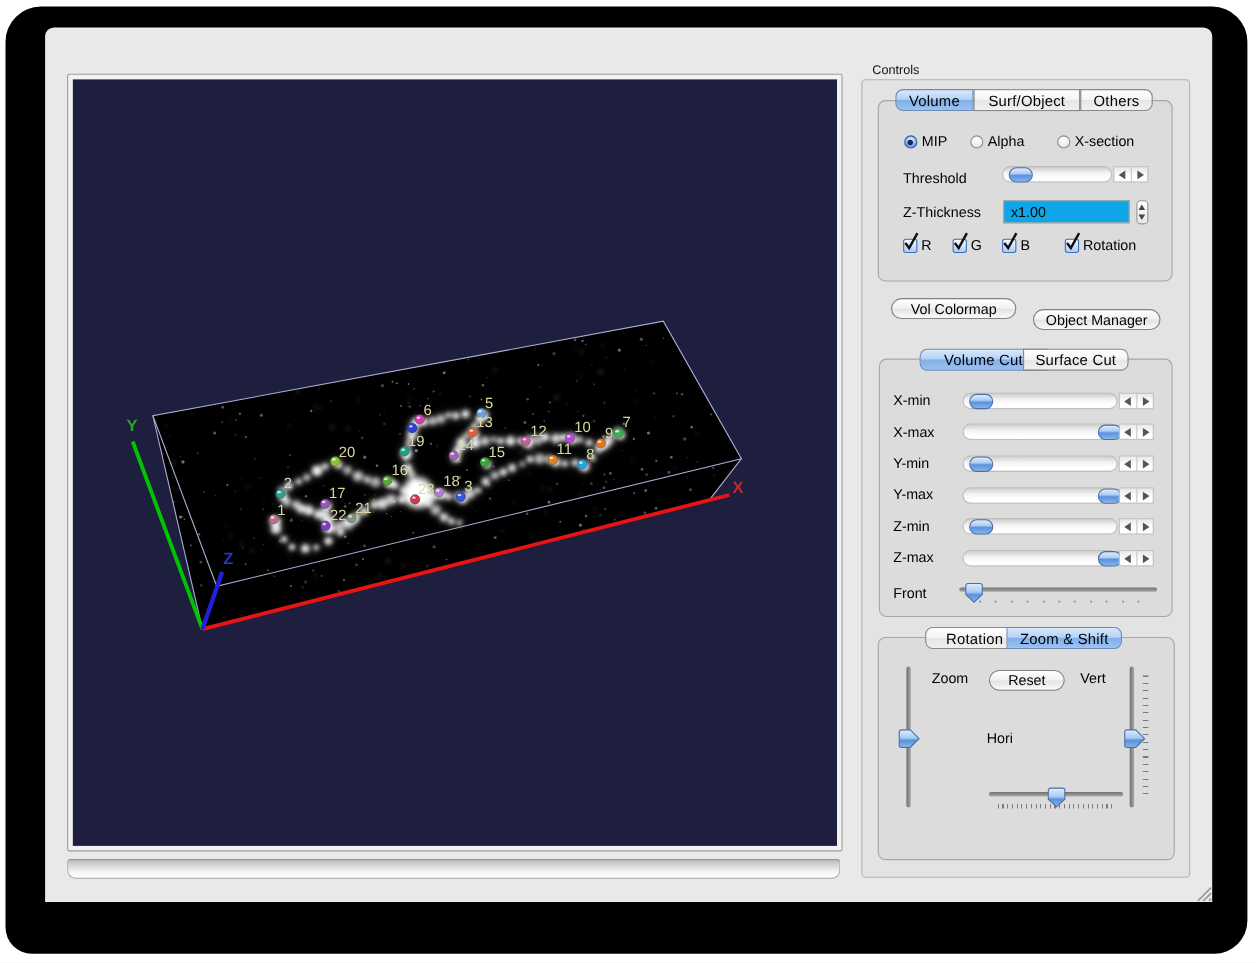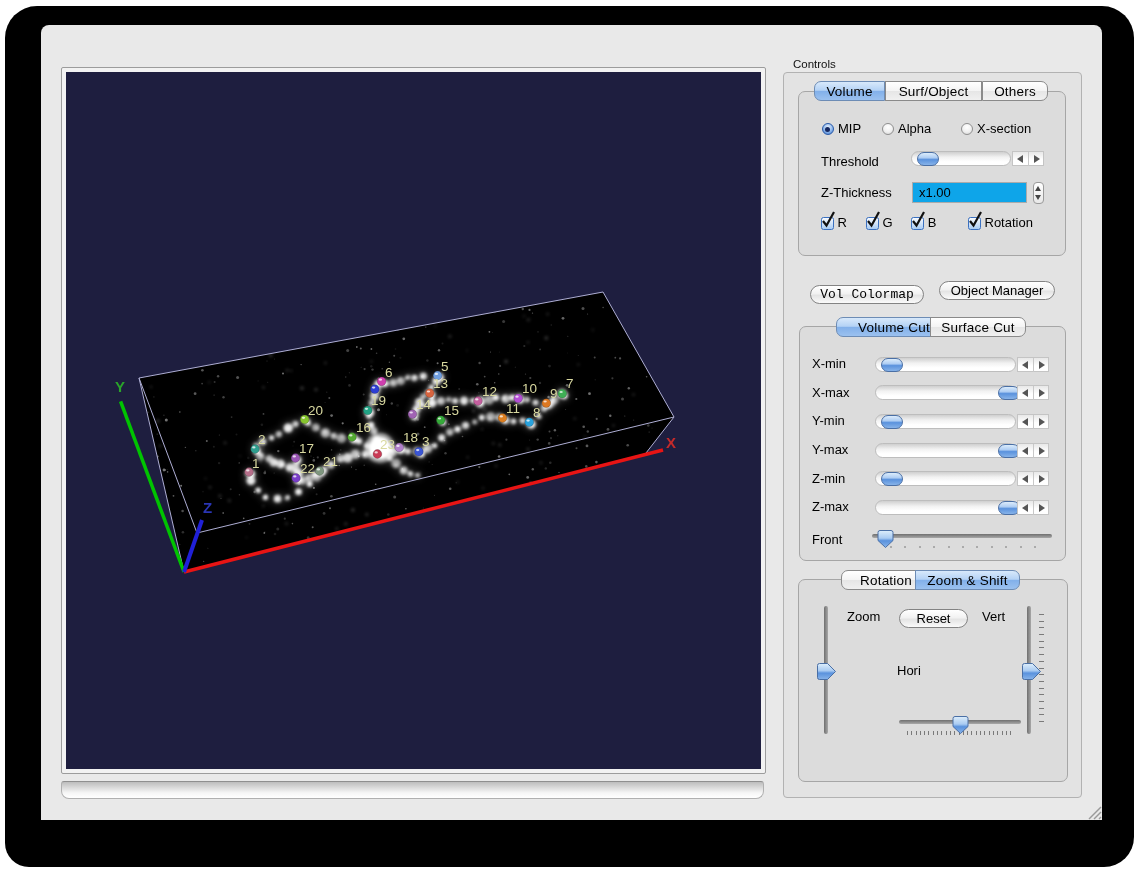--- a/index.html
+++ b/index.html
@@ -1218,21 +1218,21 @@
     <div class="lbl" style="left:943.5px;top:190px;">Rotation</div>
  <svg class="pk" style="left:778px;top:185px;" width="180" height="22" viewBox="0 0 180 22">
   <g stroke="#111" stroke-width="2.2" fill="none">
    <path d="M4,11 l3.5,4.5 L15,2"></path>
         <path d="M49,11 l3.5,4.5 L60,2"></path>
         <path d="M94,11 l3.5,4.5 L105,2"></path>
         <path d="M151,11 l3.5,4.5 L162,2"></path>
   </g>
     </svg>
 
- <div class="btn" style="left:769px;top:260px;width:114px;font-family:Liberation Mono, monospace;">Vol Colormap</div>
+ <div class="btn" style="left:769px;top:246px;width:114px;">Vol Colormap</div>
  <div class="btn" style="left:898px;top:256px;width:116px;">Object Manager</div>
 
  <div class="pane" style="left:758px;top:301px;width:267px;height:235px;"></div>
  <div class="tab tabsel tabL" style="left:795px;top:292px;width:116px;">Volume Cut</div>
  <div class="tab tabR" style="left:889px;top:292px;width:96px;">Surface Cut</div>
  <div class="lbl" style="left:771px;top:331px;">X-min</div>
     <div class="sgroove" style="left:834px;top:332px;width:141px;"></div>
     <div class="sknob" style="left:839.5px;top:332.5px;"></div>
     <div class="sarrows" style="left:975.5px;top:332px;">
       <div class="tri triL"></div>

